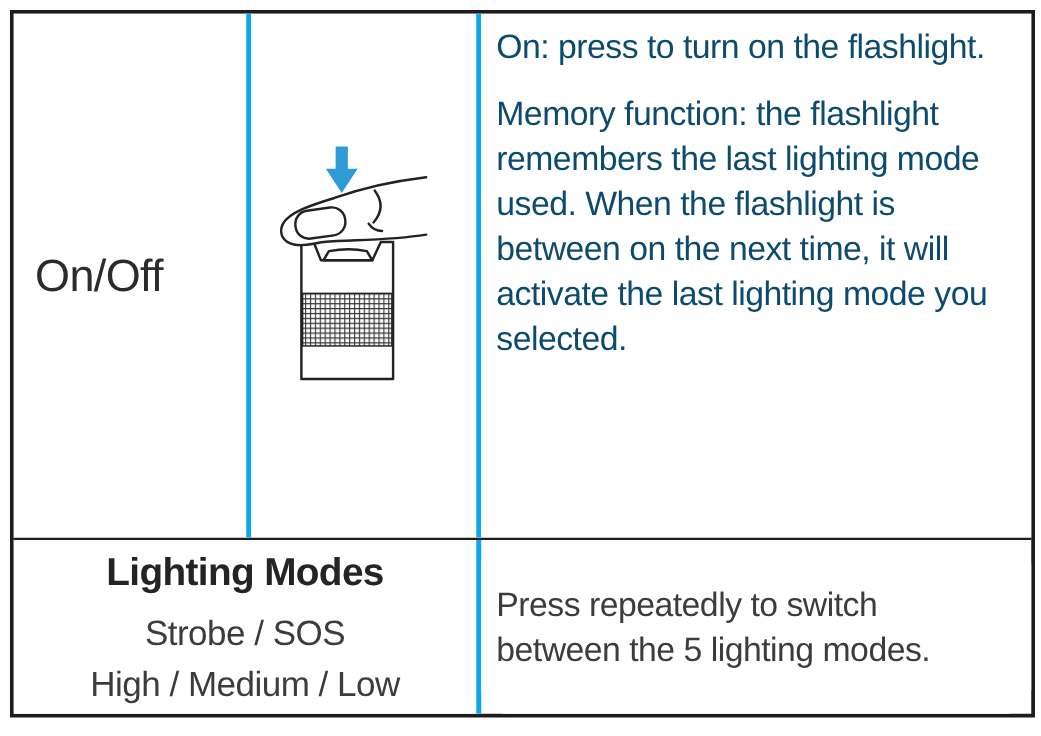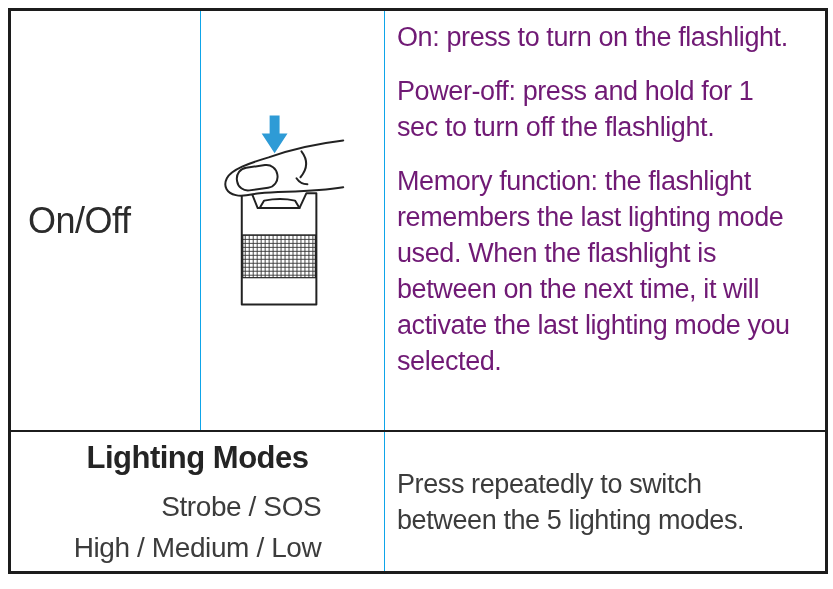--- a/index.html
+++ b/index.html
@@ -14,35 +14,35 @@
     display:flex;flex-direction:column;
   }
   .row-top{
     height:419px;border-bottom:2px solid #1c1c1c;
     display:grid;grid-template-columns:190px 184px 1fr;
   }
   .row-bottom{
     flex:1;display:grid;grid-template-columns:374px 1fr;
   }
   .cell{box-sizing:border-box;background:#fff;}
-  .b-right{border-right:1px solid #0ea5e9;}
+  .b-right{border-right:4px solid #0ea5e9;}
   .cell-label{
     display:flex;align-items:center;padding-left:17px;
     font-size:36px;color:#2b2b2b;letter-spacing:-0.5px;
   }
   .cell-illu{display:flex;align-items:flex-start;justify-content:flex-start;}
   .cell-text{
     padding:8px 34px 8px 12px;
-    font-size:27px;line-height:36px;color:#701a75;letter-spacing:-0.4px;
+    font-size:27px;line-height:36px;color:#0c4a6e;letter-spacing:-0.4px;
   }
   .cell-text p{margin:0 0 18px 0;}
   .cell-text p:last-child{margin-bottom:0;}
   .cell-modes{
     display:flex;flex-direction:column;align-items:center;
-    padding-top:7px;text-align:right;
+    padding-top:7px;text-align:center;
   }
   .modes-title{
     font-size:31px;font-weight:bold;color:#242424;letter-spacing:-0.5px;
     line-height:38px;margin-bottom:9px;
   }
   .modes-list{
     font-size:28px;color:#3c3c3c;line-height:41px;letter-spacing:-0.4px;
   }
   .cell-desc{
     display:flex;flex-direction:column;justify-content:center;
@@ -86,21 +86,20 @@
                    C84,180 112,181 143,176" fill="#ffffff" stroke="#222" stroke-width="2" stroke-linecap="round" stroke-linejoin="round"></path>
           <rect x="36" y="155" width="41" height="23" rx="11" transform="rotate(-8 56.5 166.5)" fill="#ffffff" stroke="#222" stroke-width="2"></rect>
           <path d="M101,140 q10,13 -1,26" fill="none" stroke="#222" stroke-width="2" stroke-linecap="round"></path>
           <path d="M96,167 q4,6 11,6" fill="none" stroke="#222" stroke-width="2" stroke-linecap="round"></path>
         </g>
       </svg>
     </div>
 
     <div class="cell cell-text">
       <p>On: press to turn on the flashlight.</p>
-      <p>Power-off: press and hold for 1 sec to turn off the flashlight.</p>
       <p>Memory function: the flashlight remembers the last lighting mode used. When the flashlight is between on the next time, it will activate the last lighting mode you selected.</p>
     </div>
   </div>
 
   <div class="row-bottom">
 
     <div class="cell cell-modes b-right">
       <div class="modes-title">Lighting Modes</div>
       <div class="modes-list">
         <div>Strobe / SOS</div>

